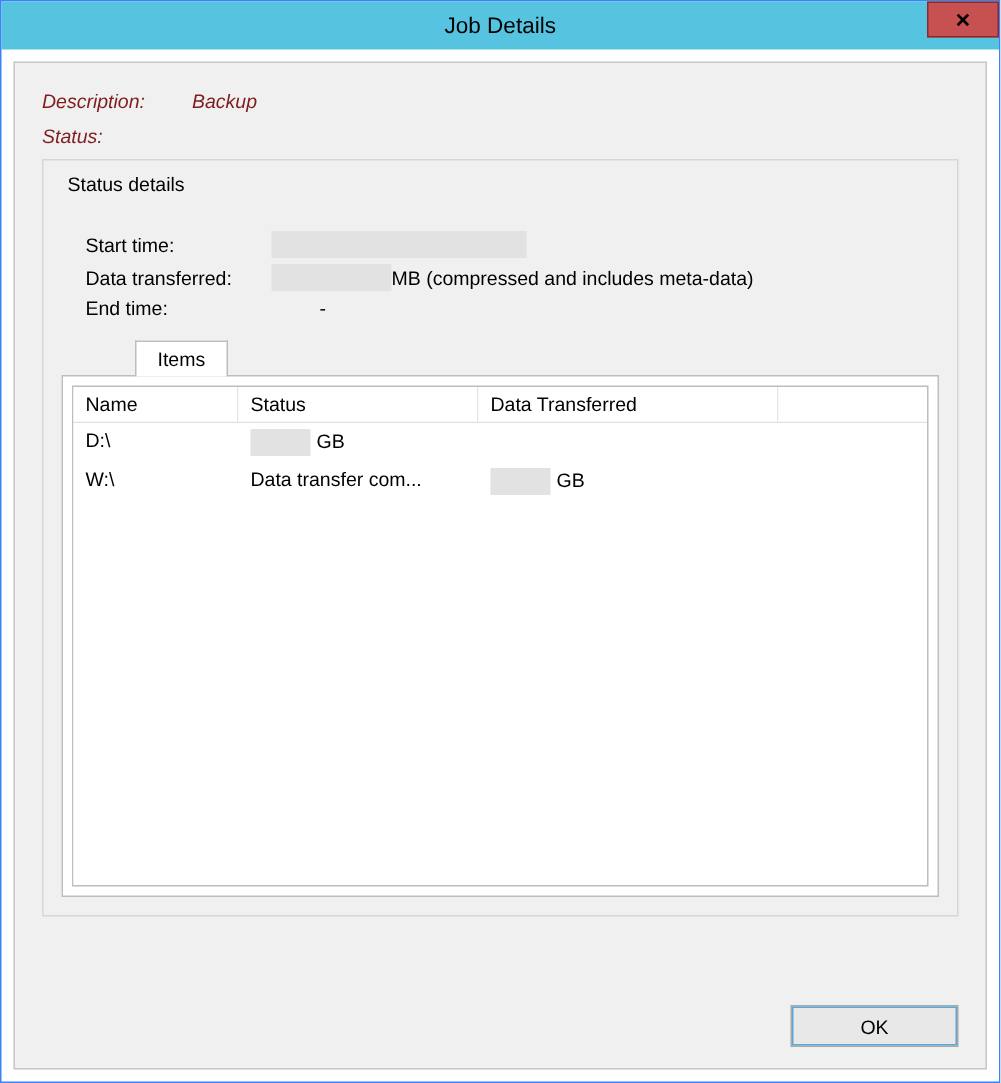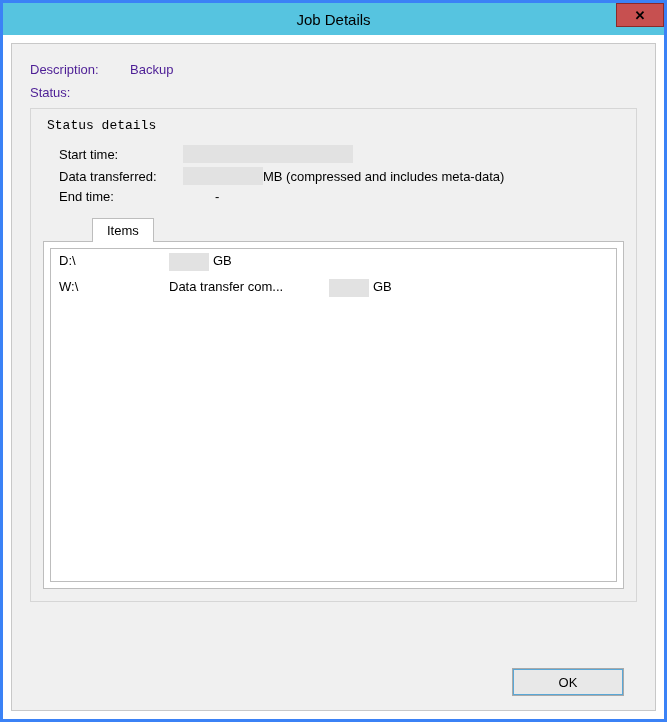--- a/index.html
+++ b/index.html
@@ -12,21 +12,21 @@
       padding: 0;
       width: 667px;
       height: 722px;
       background: #fff;
     }
     .window {
       width: 667px;
       height: 722px;
       background: #fff;
       position: relative;
-      border: 3px solid #3b82f6;
+      border: 1px solid #3b82f6;
     }
     .titlebar {
       height: 32px;
       background: #56c4e0;
       display: flex;
       align-items: center;
       justify-content: center;
       position: relative;
     }
     .titlebar-title {
@@ -55,41 +55,41 @@
       right: 8px;
       top: 40px;
       bottom: 8px;
       background: #f0f0f0;
       border: 1px solid #c8c8c8;
       padding: 18px 18px 14px 18px;
     }
     .row {
       display: flex;
       margin-bottom: 8px;
-      color: #4c1d95;
+      color: #7f1d1d;
+      font-style: italic;
     }
     .label {
       width: 100px;
     }
     .value {
       flex: 1;
     }
     .fieldset {
       border: 1px solid #d6d6d6;
       padding: 8px 12px 12px 12px;
       margin-top: 6px;
     }
     .fieldset-legend {
       margin-top: -16px;
-      margin-bottom: 8px;
+      margin-bottom: 20px;
       background: #f0f0f0;
       display: inline-block;
       padding: 0 4px;
       color: #000;
-      font-family: Liberation Mono, monospace;
     }
     .kv {
       display: flex;
       align-items: center;
       margin: 4px 16px;
       color: #000;
     }
     .kv-label {
       width: 124px;
     }
@@ -154,21 +154,21 @@
       color: #000;
     }
     .lv-cell {
       padding: 2px 8px;
       white-space: nowrap;
       overflow: hidden;
       text-overflow: ellipsis;
     }
     .btnrow {
       position: absolute;
-      right: 31px;
+      right: 18px;
       bottom: 14px;
       display: flex;
       gap: 10px;
     }
     .btn {
       min-width: 112px;
       height: 28px;
       background: #e8e8e8;
       border: 1px solid #a9a9a9;
       display: flex;
@@ -222,20 +222,26 @@
         <div class="kv-label">End time:</div>
         <span style="padding-left:32px;">-</span>
       </div>
 
       <div class="tabstrip">
         <div class="tab">Items</div>
       </div>
 
       <div class="listpanel">
         <div class="listview">
+          <div class="lv-header">
+            <div class="lv-h c-name">Name</div>
+            <div class="lv-h c-status">Status</div>
+            <div class="lv-h c-data">Data Transferred</div>
+            <div class="lv-h c-spacer"></div>
+          </div>
           <div class="lv-body">
             <div class="lv-row">
               <div class="lv-cell c-name">D:\</div>
               <div class="lv-cell c-data">
                 <span class="redact redact-w40"></span><span>GB</span>
               </div>
             </div>
             <div class="lv-row">
               <div class="lv-cell c-name">W:\</div>
               <div class="lv-cell c-status">Data transfer com...</div>

